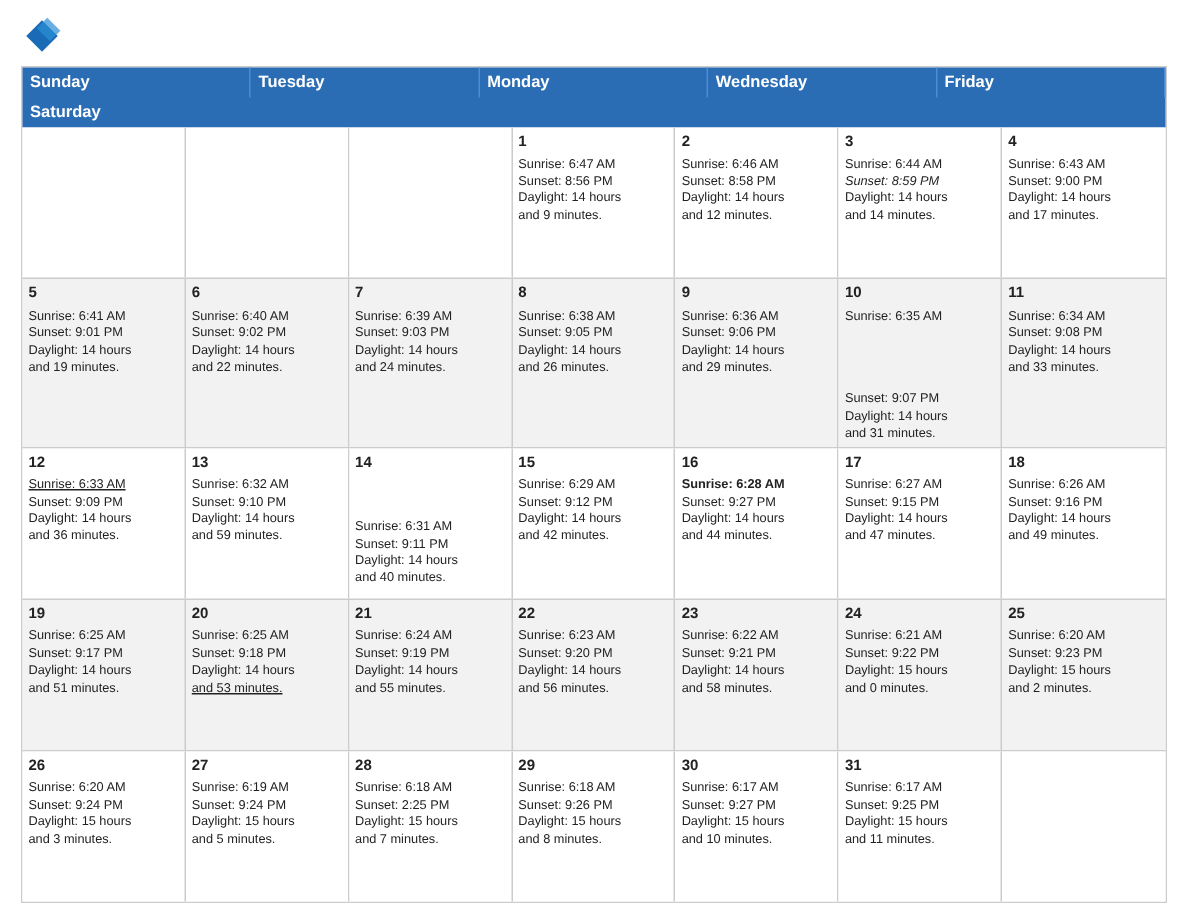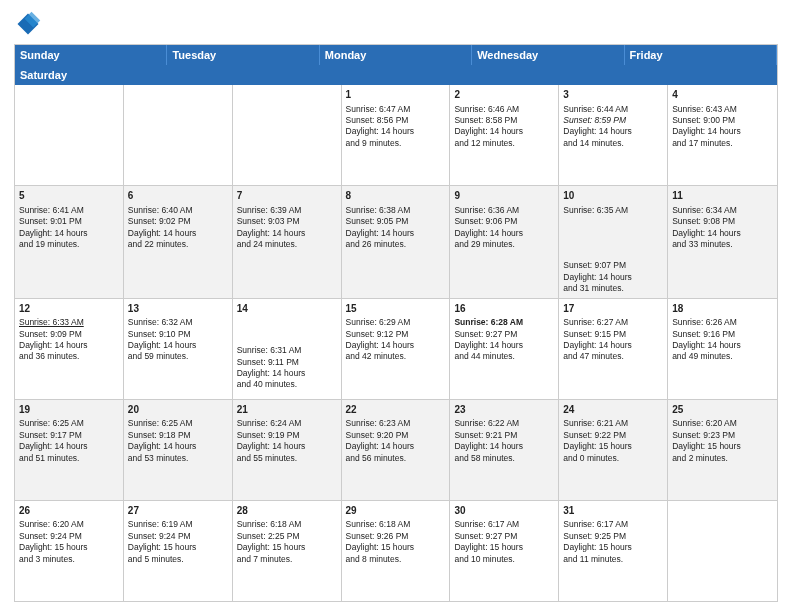--- a/index.html
+++ b/index.html
@@ -282,21 +282,21 @@
             <span style="display: block;">Sunrise: 6:25 AM</span>
             <span style="display: block;">Sunset: 9:17 PM</span>
             <span style="display: block;">Daylight: 14 hours</span>
             <span style="display: block;">and 51 minutes.</span>
           </div>
           <div class="cal-cell shaded">
             <span class="day-num">20</span>
             <span style="display: block;">Sunrise: 6:25 AM</span>
             <span style="display: block;">Sunset: 9:18 PM</span>
             <span style="display: block;">Daylight: 14 hours</span>
-            <span style="display: block;">and 53 minutes.</span>
+            <span style="display: block; text-decoration: underline;">and 53 minutes.</span>
           </div>
           <div class="cal-cell shaded">
             <span class="day-num">21</span>
             <span style="display: block;">Sunrise: 6:24 AM</span>
             <span style="display: block;">Sunset: 9:19 PM</span>
             <span style="display: block;">Daylight: 14 hours</span>
             <span style="display: block;">and 55 minutes.</span>
           </div>
           <div class="cal-cell shaded">
             <span class="day-num">22</span>

